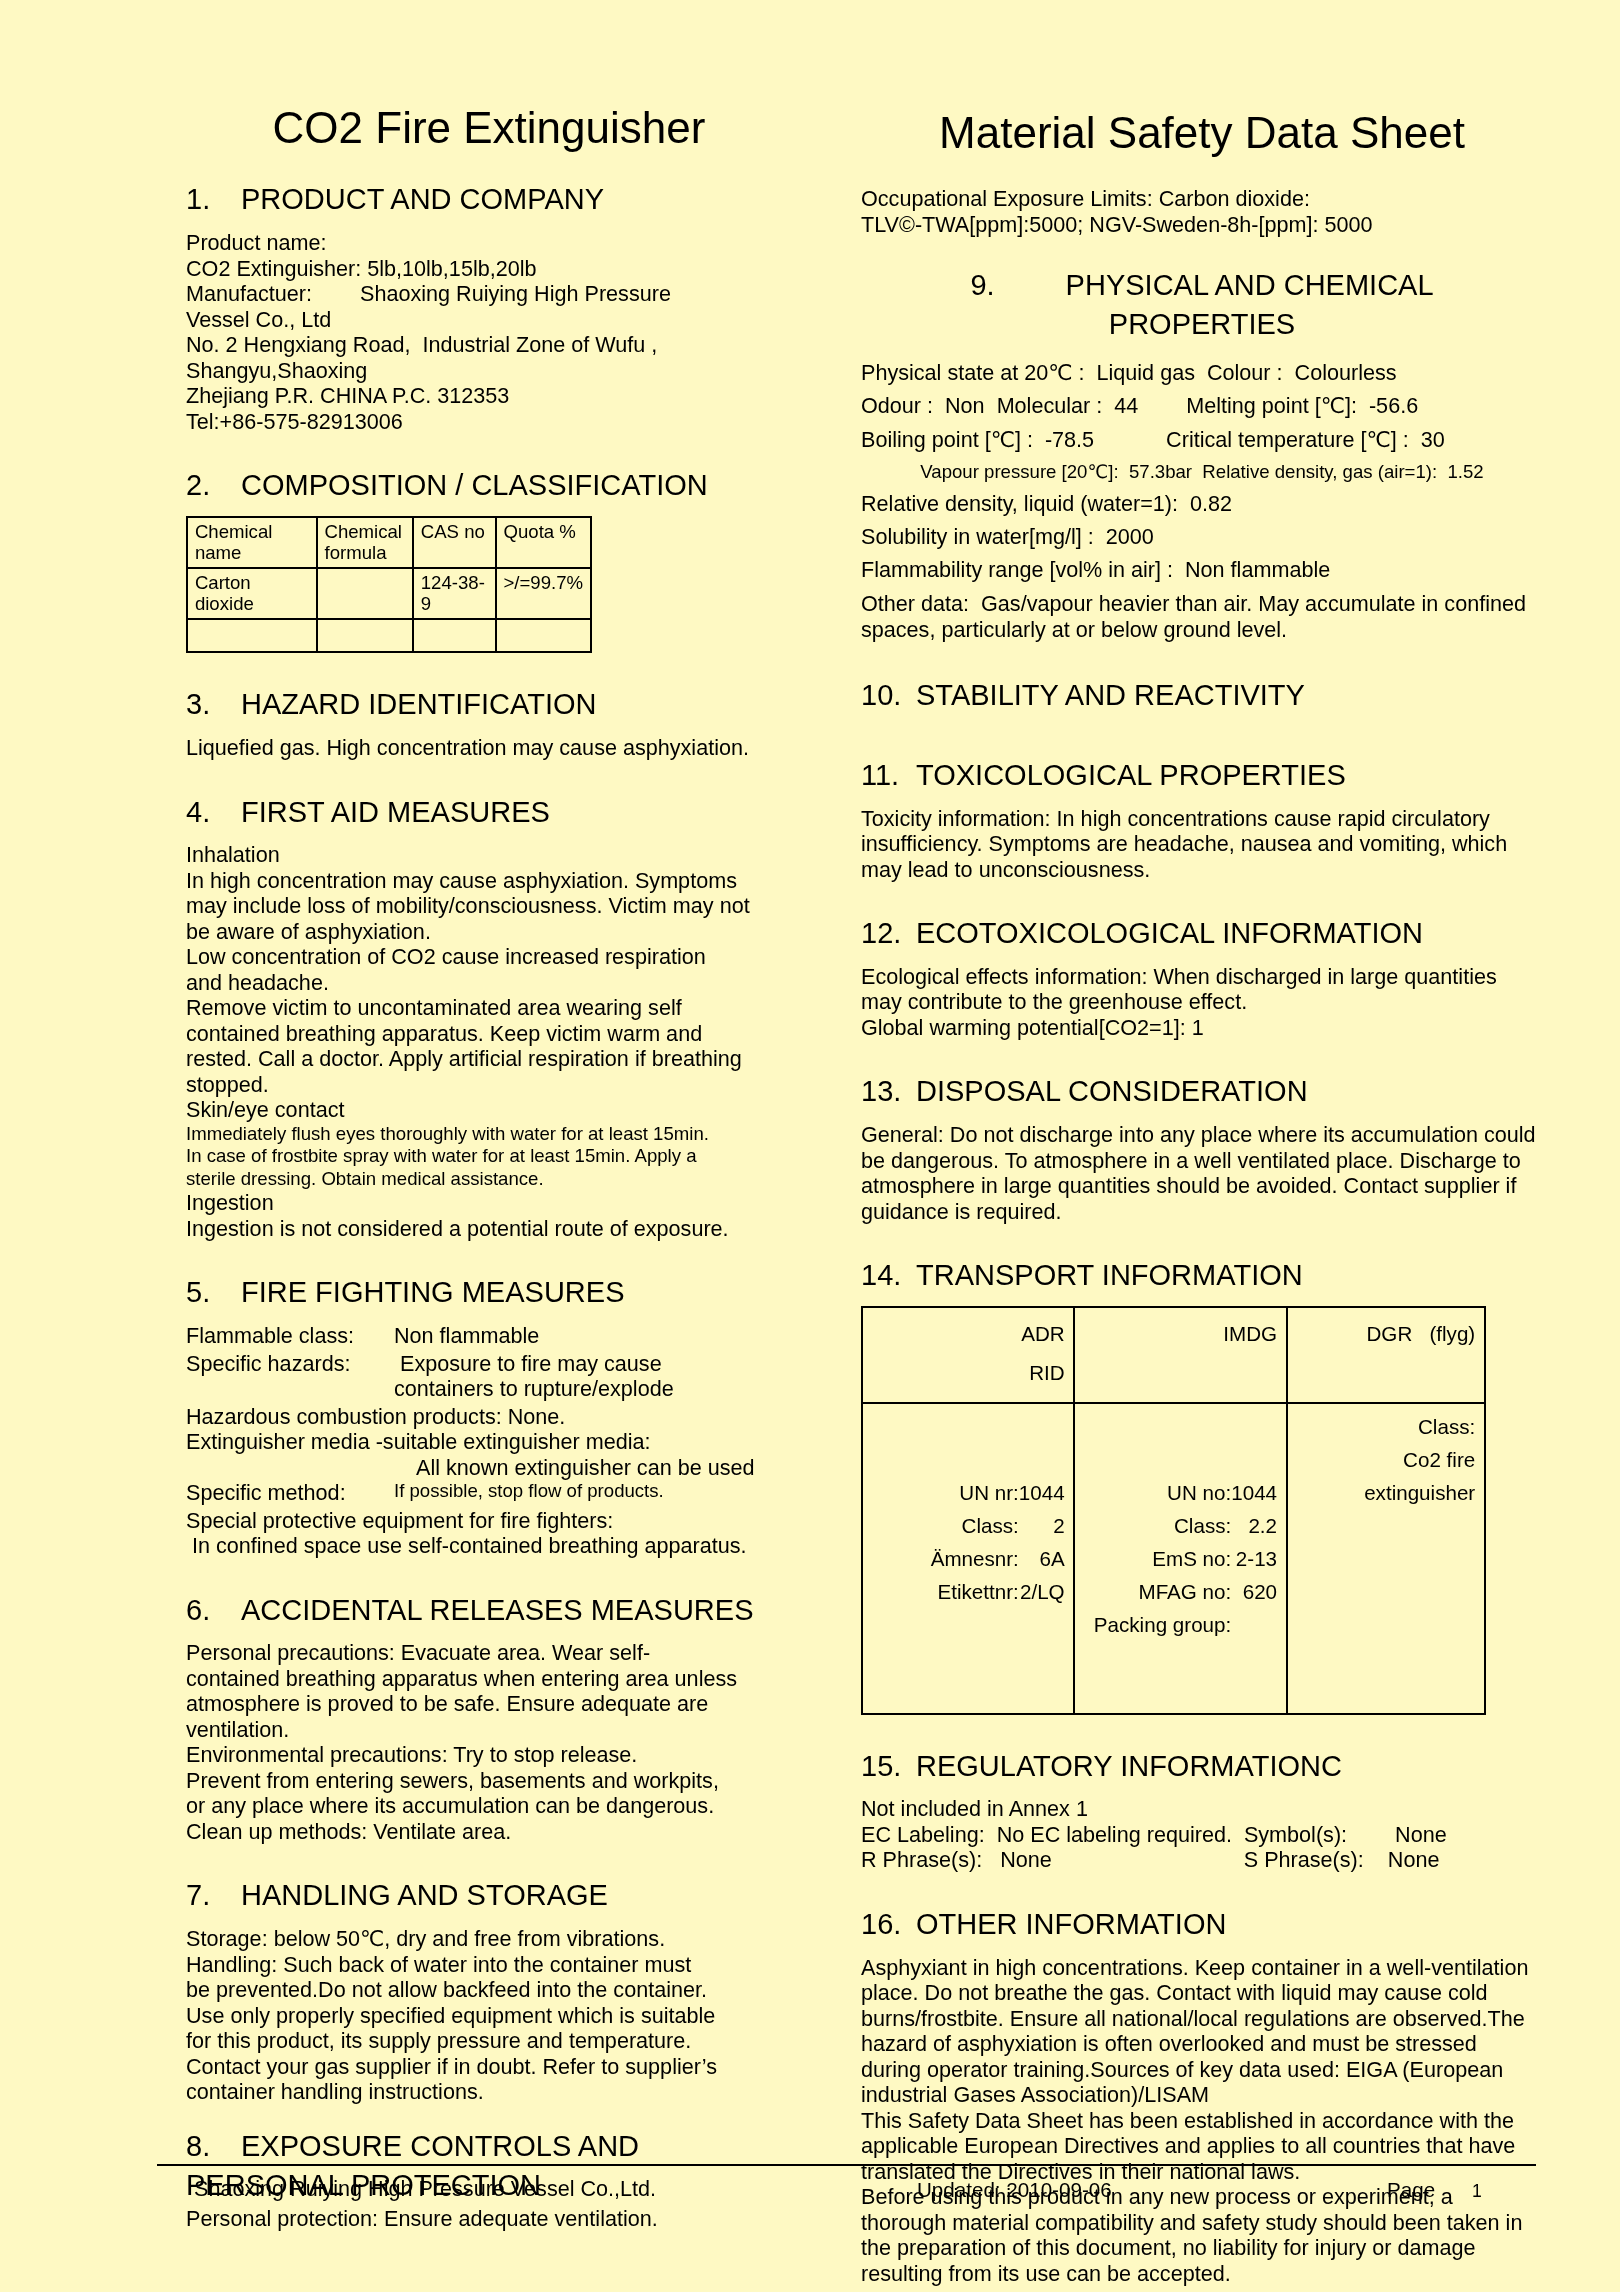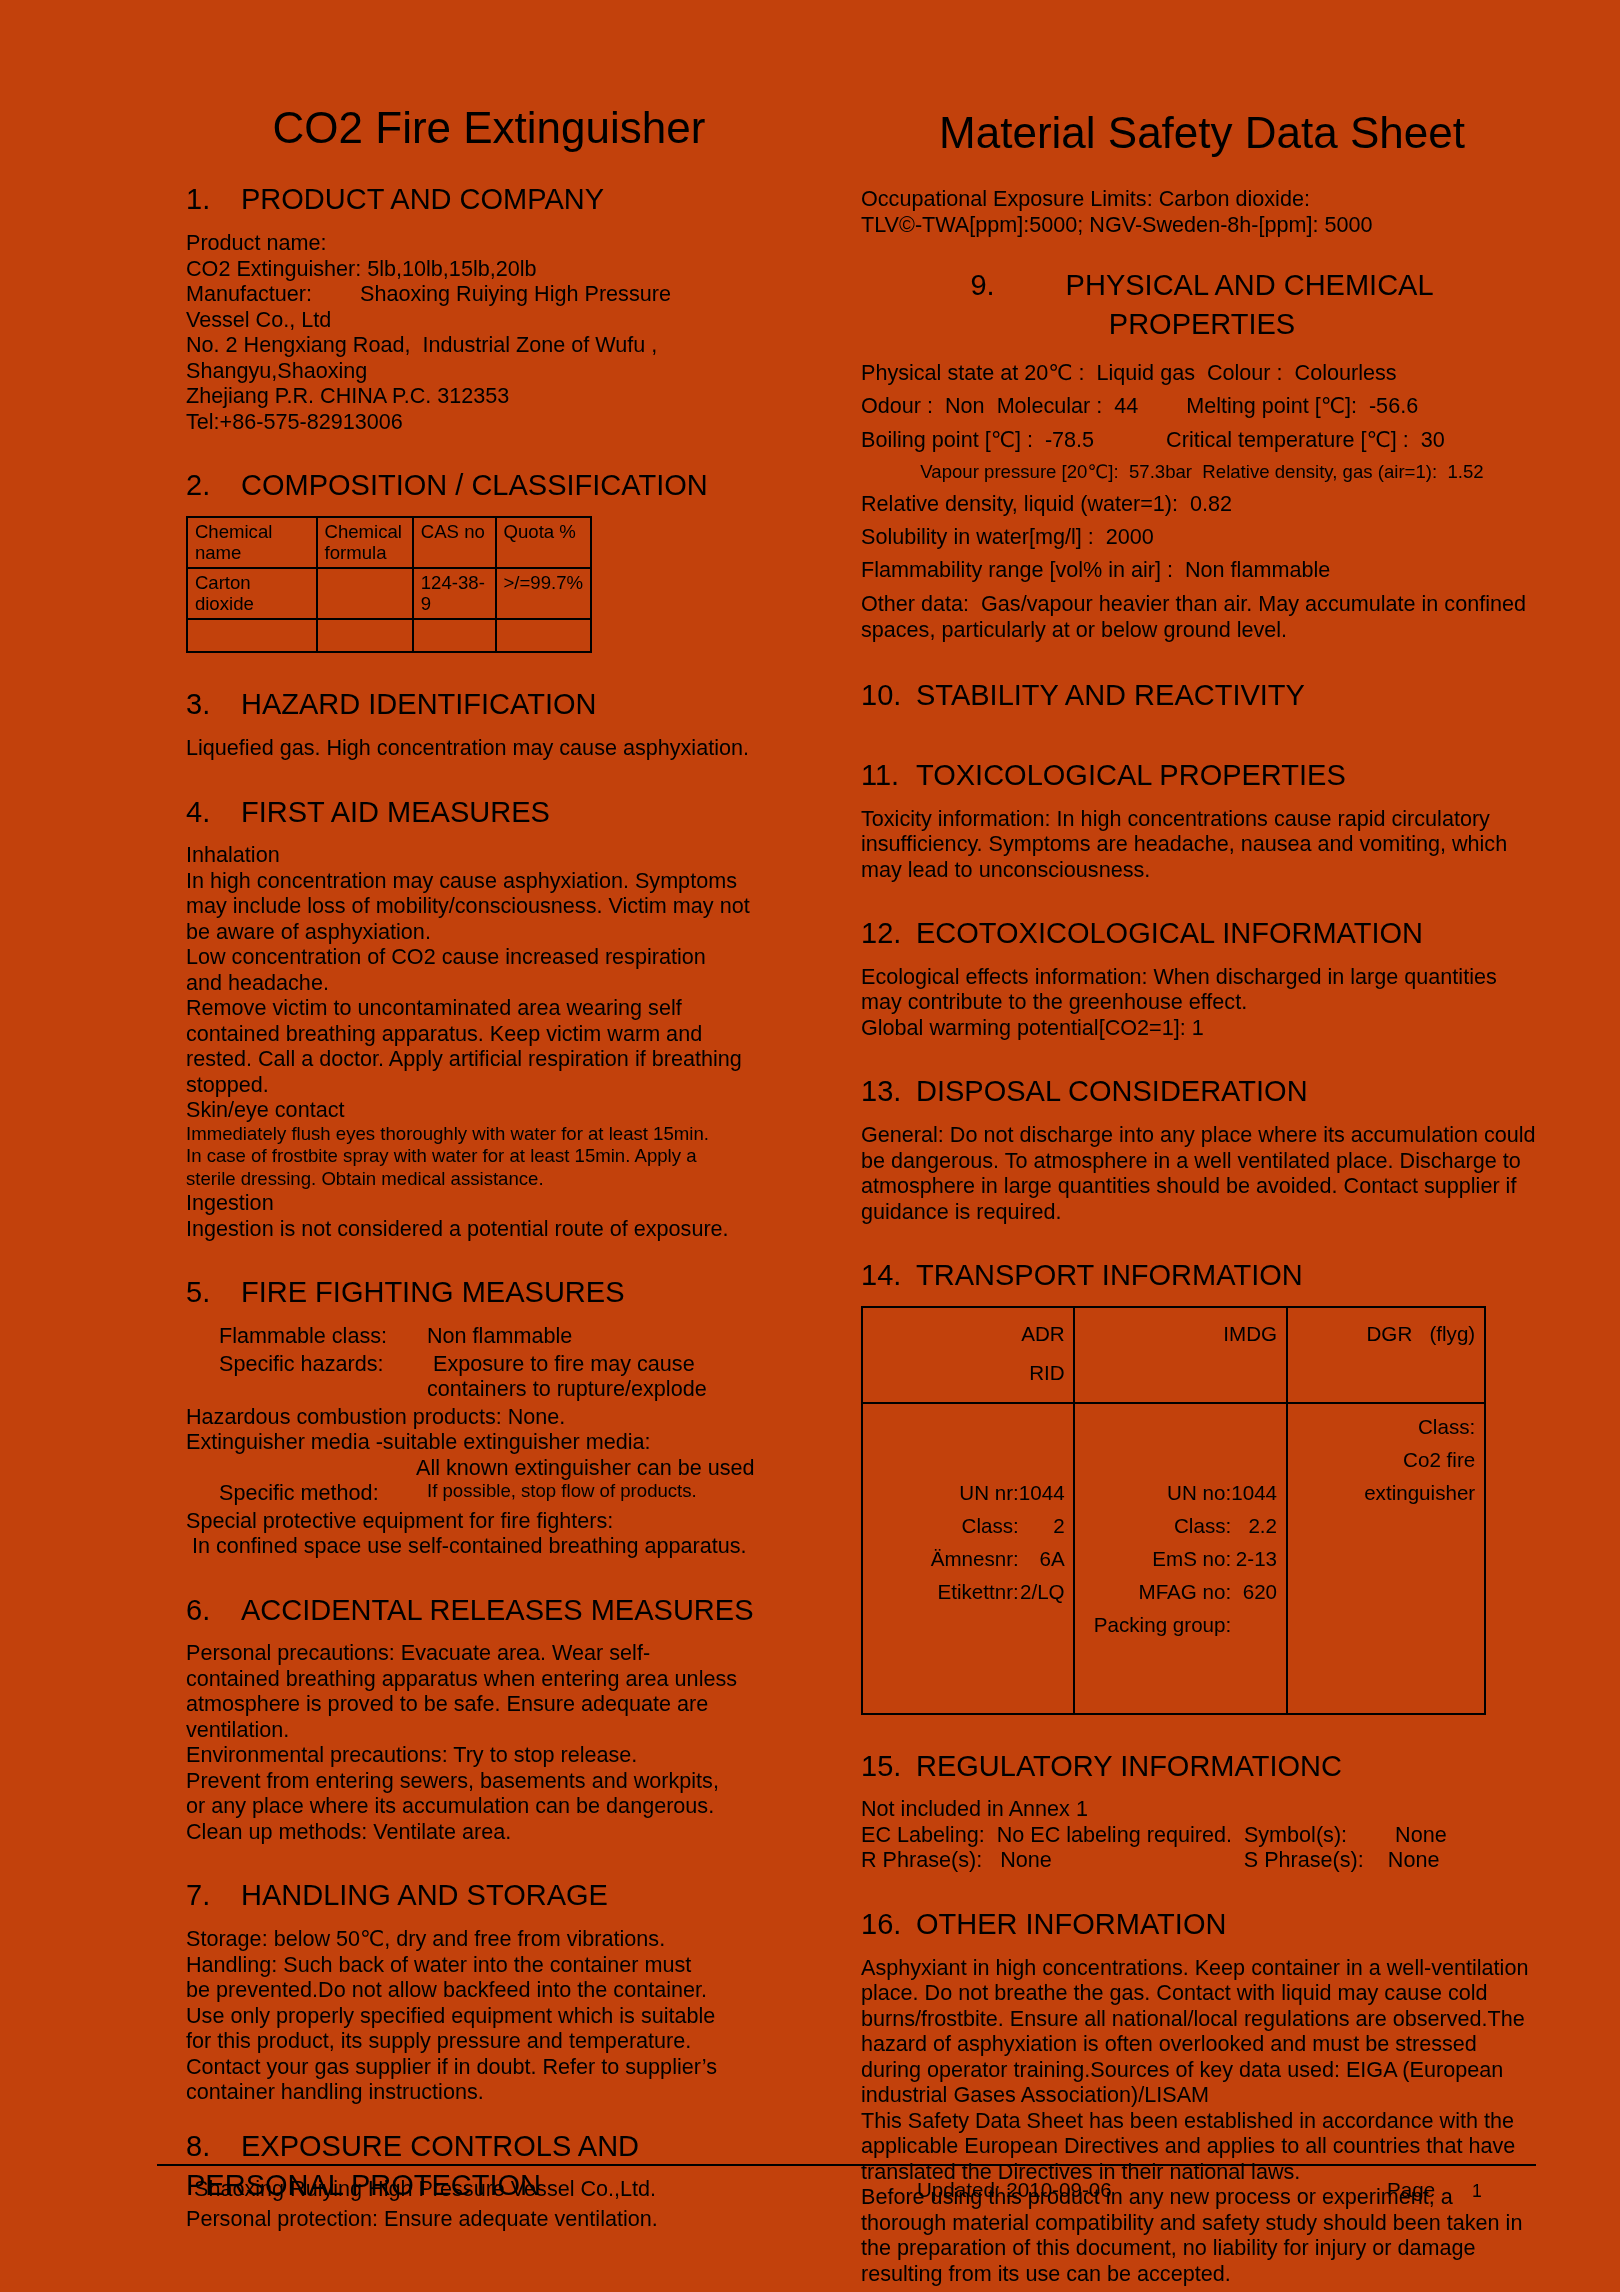--- a/index.html
+++ b/index.html
@@ -1,32 +1,32 @@
 <!DOCTYPE html>
 <html><head>
 <meta charset="utf-8">
 <style>
   html,body{margin:0;padding:0;background:#ffffff;}
   .page{
     position:relative;
     width:1620px;height:2293px;
-    background:#c2410c;color:#000;
+    background:#fef9c3;color:#000;
     font-family:"Liberation Sans","DejaVu Sans",sans-serif;
     overflow:hidden;
   }
   .col-left{position:absolute;left:186px;top:101px;width:606px;}
   .col-right{position:absolute;left:861px;top:106px;width:682px;}
   .doc-title{font-size:44px;line-height:53px;text-align:center;margin-bottom:27.4px;white-space:pre-wrap;}
   .heading{display:flex;font-size:29px;line-height:37px;margin:33px 0 11.8px 0;}
   .heading .num{min-width:55px;flex:none;}
   .heading.tight{margin-top:25.5px;}
   .h2line{font-size:29px;line-height:41px;}
   .line,.lines{white-space:pre-wrap;font-size:21.6px;line-height:25.5px;}
   .small{font-size:18.6px;line-height:22.5px;}
-  .kv{display:flex;font-size:21.6px;line-height:25.5px;margin-bottom:2px;margin-left:33px;}
+  .kv{display:flex;font-size:21.6px;line-height:25.5px;margin-bottom:2px;}
   .kv .k{min-width:208px;flex:none;white-space:pre-wrap;}
   .kv .v{white-space:pre-wrap;}
   .indent-val{margin-left:230px;}
   .prop{white-space:pre-wrap;font-size:21.6px;line-height:26.5px;margin-bottom:6.9px;}
   .prop.small{font-size:18.6px;line-height:23.5px;text-align:center;}
   
   table{border-collapse:collapse;padding-left:12px;}
   .comp-table{width:406px;border:2.9px solid #000;margin-top:5.9px;}
   .comp-table th,.comp-table td{
     border:2px solid #000;font-weight:normal;text-align:left;

